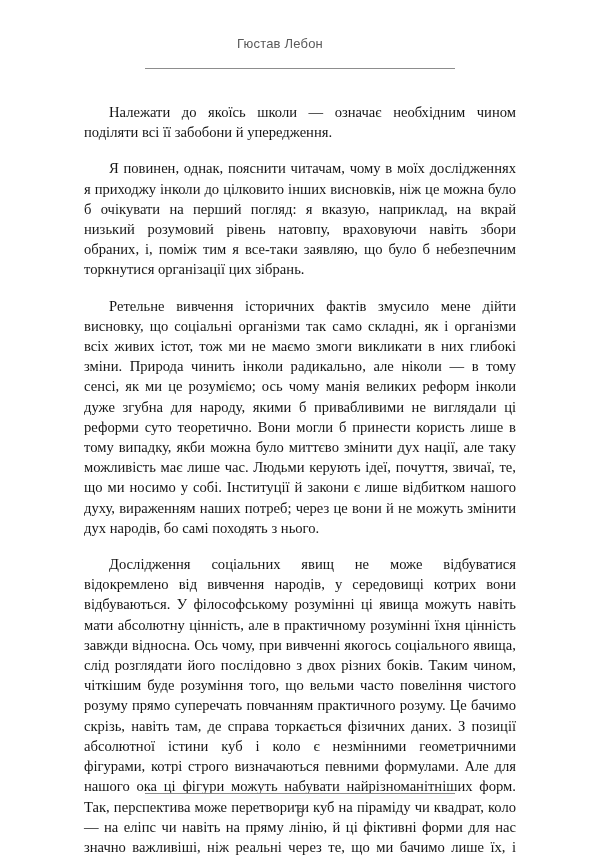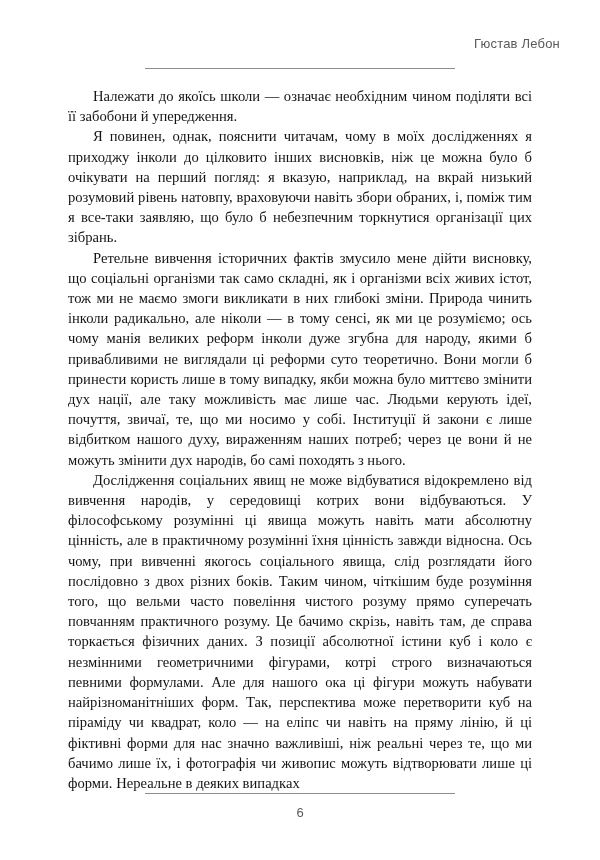--- a/index.html
+++ b/index.html
@@ -22,21 +22,21 @@
     box-sizing: border-box;
     background: #ffffff;
   }
 
   
   .running-header {
     position: absolute;
     top: 36px;
     left: 0;
     width: 560px;
-    text-align: right;
+    text-align: center;
   }
   .running-header-title {
     font-family: "Liberation Sans", "DejaVu Sans", sans-serif;
     font-size: 13px;
     line-height: 16px;
     color: #5a5a5a;
     letter-spacing: 0.2px;
     display: block;
   }
   .header-rule {
@@ -55,21 +55,21 @@
     left: 68px;
     width: 464px;
     font-size: 14.6px;
     line-height: 20.2px;
     text-align: justify;
     text-justify: inter-word;
     hyphens: manual;
     color: #141414;
   }
   .body-text p {
-    margin: 0;
+    margin: 16px;
     text-indent: 25px;
   }
 
   
   .footer-rule {
     position: absolute;
     top: 793px;
     left: 145px;
     width: 310px;
     height: 1px;

